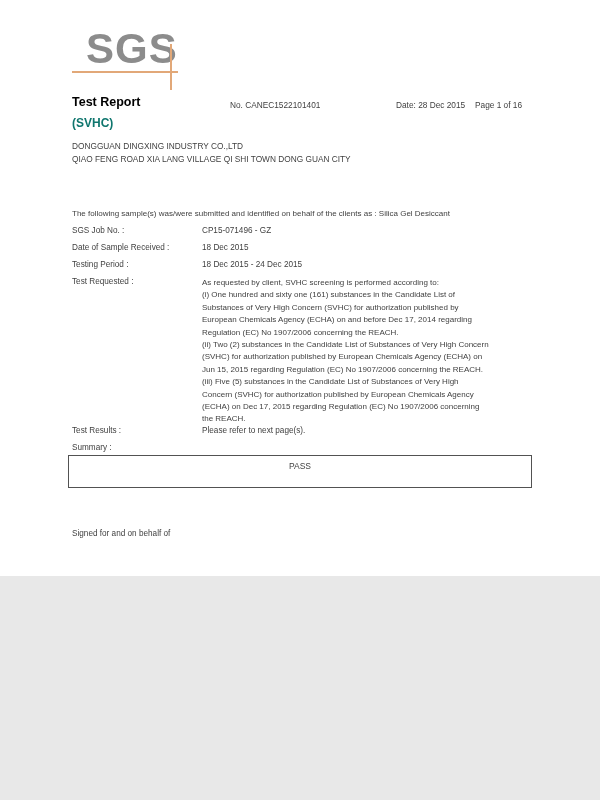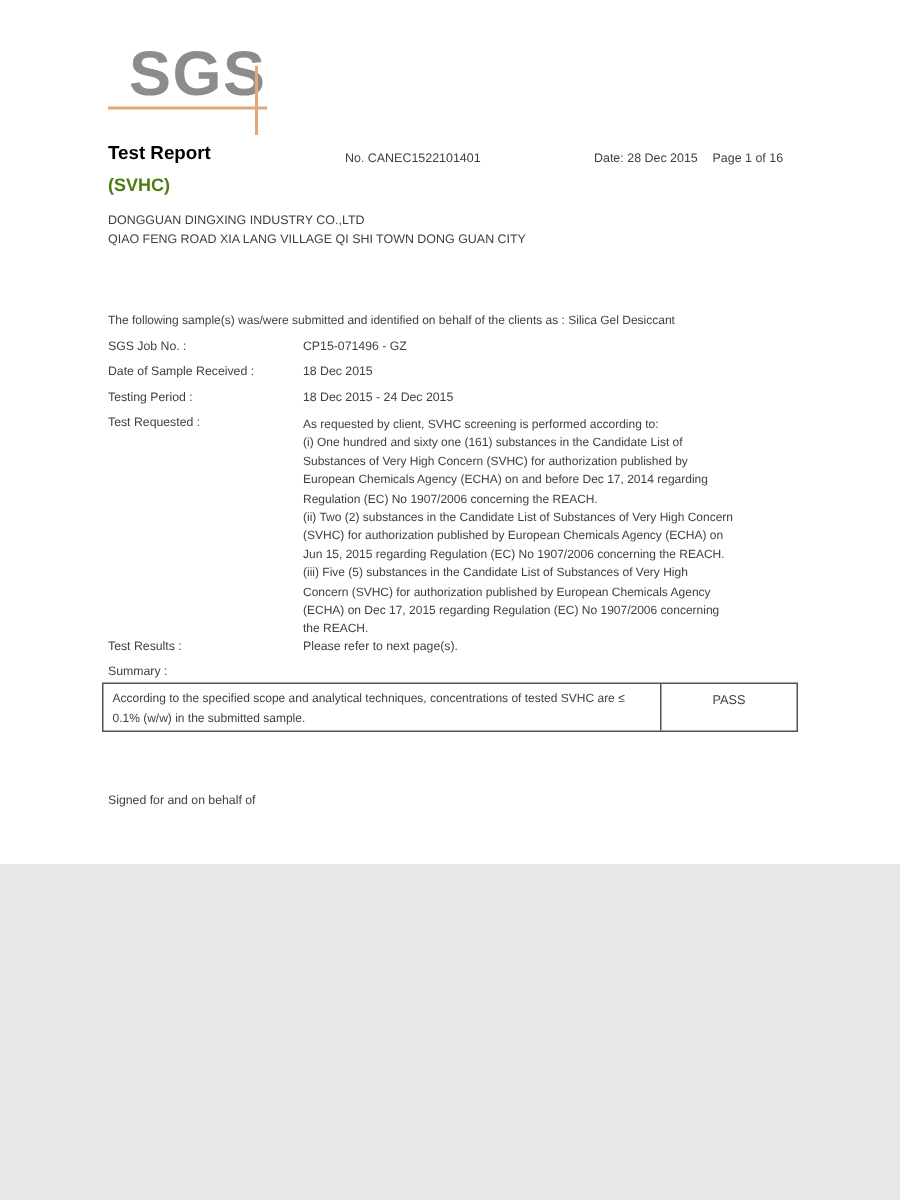--- a/index.html
+++ b/index.html
@@ -5,21 +5,21 @@
   html,body{margin:0;padding:0;background:#e8e8e8;}
   .page{position:relative;width:600px;height:576px;background:#ffffff;margin:0 auto;
         font-family:"Liberation Sans",sans-serif;color:#3f3f3f;overflow:hidden;}
 
   
   .logo-text{position:absolute;left:86px;top:28px;font-size:42px;font-weight:bold;
              color:#8c8c8c;letter-spacing:1px;line-height:1;}
   .logo-hline{position:absolute;left:72px;top:71px;width:106px;height:2px;background:#e2a878;}
   .logo-vline{position:absolute;left:170px;top:44px;width:2px;height:46px;background:#e2a878;}
   .title{position:absolute;left:72px;top:95px;font-size:12.5px;font-weight:bold;color:#000000;}
-  .subtitle{position:absolute;left:72px;top:116px;font-size:12px;font-weight:bold;color:#4d7c0f;}
+  .subtitle{position:absolute;left:72px;top:116px;font-size:12px;font-weight:bold;color:#0f766e;}
   .meta{position:absolute;font-size:8.3px;color:#3f3f3f;padding-left:13px;}
   .report-no{left:217px;top:100px;}
   .hdate{left:363px;top:100px;margin-left:20px;}
   .hpage{left:462px;top:100px;}
 
   
   .client-name{position:absolute;left:72px;top:141px;font-size:8.3px;}
   .client-address{position:absolute;left:72px;top:154px;font-size:8.3px;}
 
   .intro{position:absolute;left:72px;top:209px;font-size:8px;}
@@ -112,21 +112,20 @@
 (ECHA) on Dec 17, 2015 regarding Regulation (EC) No 1907/2006 concerning
 the REACH.</span>
   </div>
   <div class="frow r4">
     <span class="flabel">Test Results :</span>
     <span class="fvalue">Please refer to next page(s).</span>
   </div>
 
   <div class="summary-label">Summary :</div>
   <div class="sum-table">
-    <div class="sum-left">According to the specified scope and analytical techniques, concentrations of tested SVHC are ≤ 0.1% (w/w) in the submitted sample.</div>
     <div class="sum-right">PASS</div>
   </div>
 
   <div class="signed-for">Signed for and on behalf of</div>
 
   <svg class="sig-svg" width="135" height="44" viewBox="0 0 135 44">
     <g fill="none" stroke="#1c1c1c" stroke-width="2.2" stroke-linecap="round">
       <path d="M20 34 C34 8 58 1 52 7 C43 15 28 27 23 35 C35 26 44 30 40 38"></path>
       <path d="M44 36 C49 26 55 25 54 33 C57 26 62 25 63 32 C65 25 71 23 70 31 C69 39 63 41 66 33 C69 26 75 25 77 32 C78 37 83 36 84 29 C85 24 88 25 88 31 C89 37 93 36 95 29 C96 23 101 24 102 30 L106 26"></path>
     </g>

